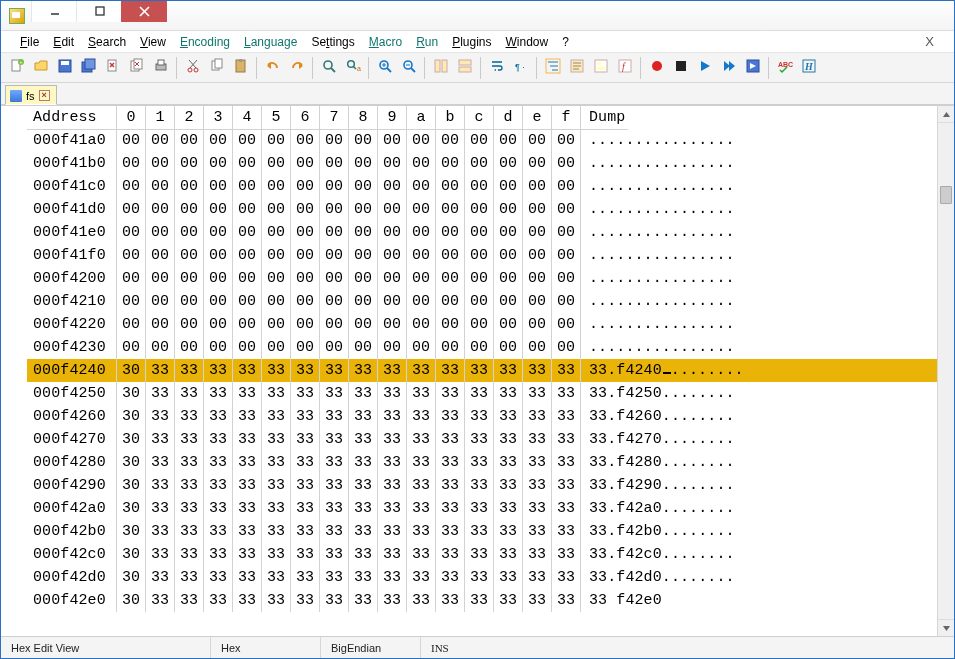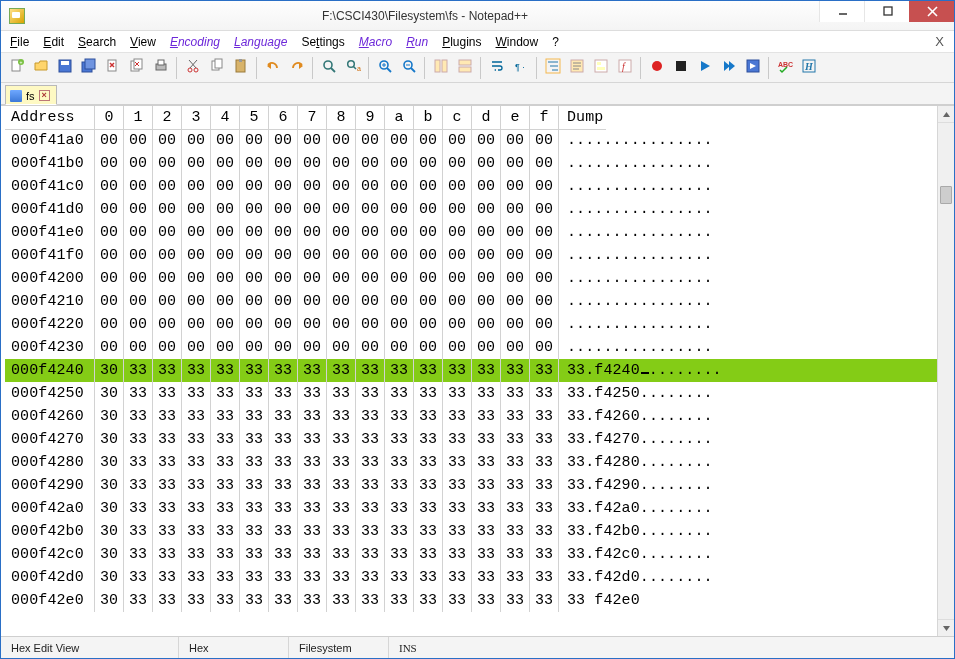--- a/index.html
+++ b/index.html
@@ -52,30 +52,30 @@
     margin-right:-1px;
   }
   .win-btn svg { display:block; }
   .win-btn.close { background:#c75050; color:#fff; border-color:#c75050; }
   
   .menubar {
     height: 22px;
     background: #fff;
     display: flex;
     align-items: center;
-    padding: 0 2px;
+    padding: 0 12px;
     border-bottom: 1px solid #e3e3e3;
     font-size: 12px;
   }
   .menubar .menu-item {
     padding: 2px 7px;
     color: #000;
     cursor: default;
   }
-  .menubar .menu-item.dim { color:#6d28d9;font-style:italic; }
+  .menubar .menu-item.dim { color:#0f766e; }
   .menubar .menu-u { text-decoration: underline; }
   .menubar .close-x {
     margin-left:auto;
     padding: 0 8px;
     font-size:13px;
     color:#555;
   }
   
   .toolbar {
     height: 30px;
@@ -143,22 +143,22 @@
     font-size: 15px;
     line-height: 23px;
     color:#000;
     background:#fff;
     overflow:hidden;
     white-space: pre;
     padding: 0 0 0 4px;
     position:relative;
     letter-spacing:0.1px;
   }
-  .editor .row { display:flex; height:23px; align-items:center; }
-  .editor .row.caret-row { background:#84cc16; }
+  .editor .row { display:flex; height:23px; align-items:center;margin-left:22px; }
+  .editor .row.caret-row { background:#eab308; }
   .editor .row.header-row .cell { border-bottom:1px solid #d2d2d2; }
   .editor .cell {
     border-right:1px solid #d2d2d2;
     padding: 0 3px;
     text-align:center;
   }
   .editor .addr { width:90px; text-align:left; padding-left:6px; }
   .editor .hx { width:29px; }
   .editor .dump-h { text-align:center; padding-left:8px; border-right:none; }
   .editor .dump  { text-align:left; padding-left:8px; border-right:none; font-family:"Courier New",monospace; }
@@ -204,21 +204,20 @@
     display:flex;align-items:center;
     border-right:1px solid #d6d6d6;
   }
   .statusbar .sb-cell:last-child{ border-right:none;font-family:Liberation Serif, serif; }
 </style>
 </head>
 <body>
 
 <div class="titlebar">
   <div class="app-icon"></div>
-  <div class="title">F:\CSCI430\Filesystem\fs - Notepad++</div>
   <div class="win-controls">
     <div class="win-btn">
       <svg width="10" height="10">
           <line x1="1" y1="8" x2="9" y2="8" stroke="#333" stroke-width="1.5"></line>
         </svg>
     </div>
     <div class="win-btn">
       <svg width="10" height="10">
           <rect x="1" y="1" width="8" height="8" fill="none" stroke="#333" stroke-width="1.3"></rect>
         </svg>
@@ -476,17 +475,17 @@
     <div class="thumb" id="thumb" style="top: calc(15%); height: 18px;"></div>
     <div class="arrow dn">
       <svg width="9" height="9">
           <polygon points="1,2 8,2 4.5,7" fill="#666"></polygon>
         </svg>
     </div>
   </div>
 </div>
 
 <div class="statusbar">
-  <div class="sb-cell" style="width:178px">Hex Edit View</div>
+  <div class="sb-cell" style="width:210px">Hex Edit View</div>
   <div class="sb-cell" style="width:110px">Hex</div>
-  <div class="sb-cell" style="width:100px">Filesystem</div>
+  <div class="sb-cell" style="width:100px">BigEndian</div>
   <div class="sb-cell" style="width:40px">INS</div>
 </div>
 
 </body></html>

